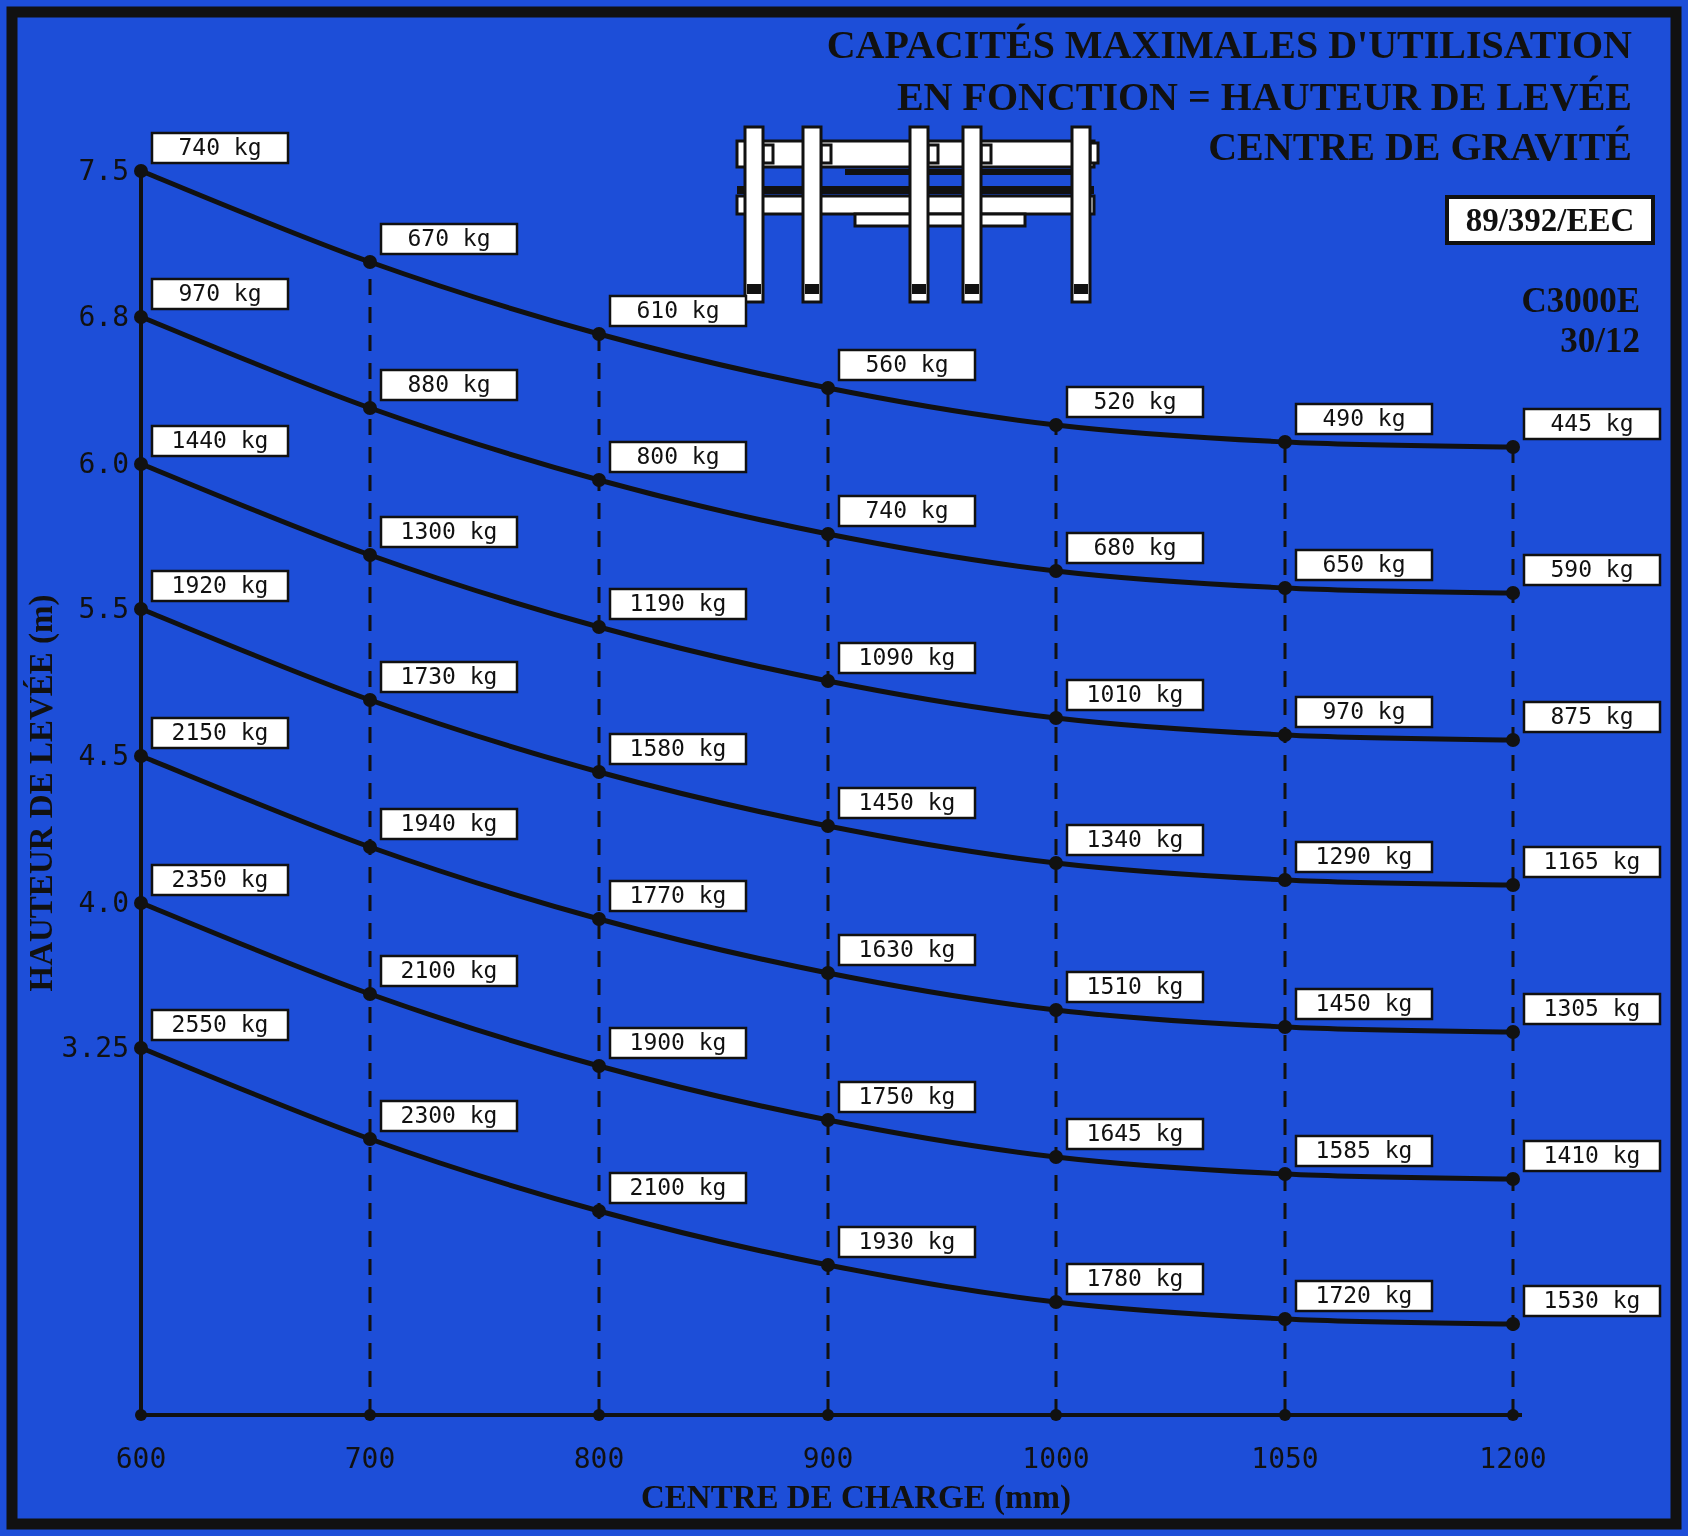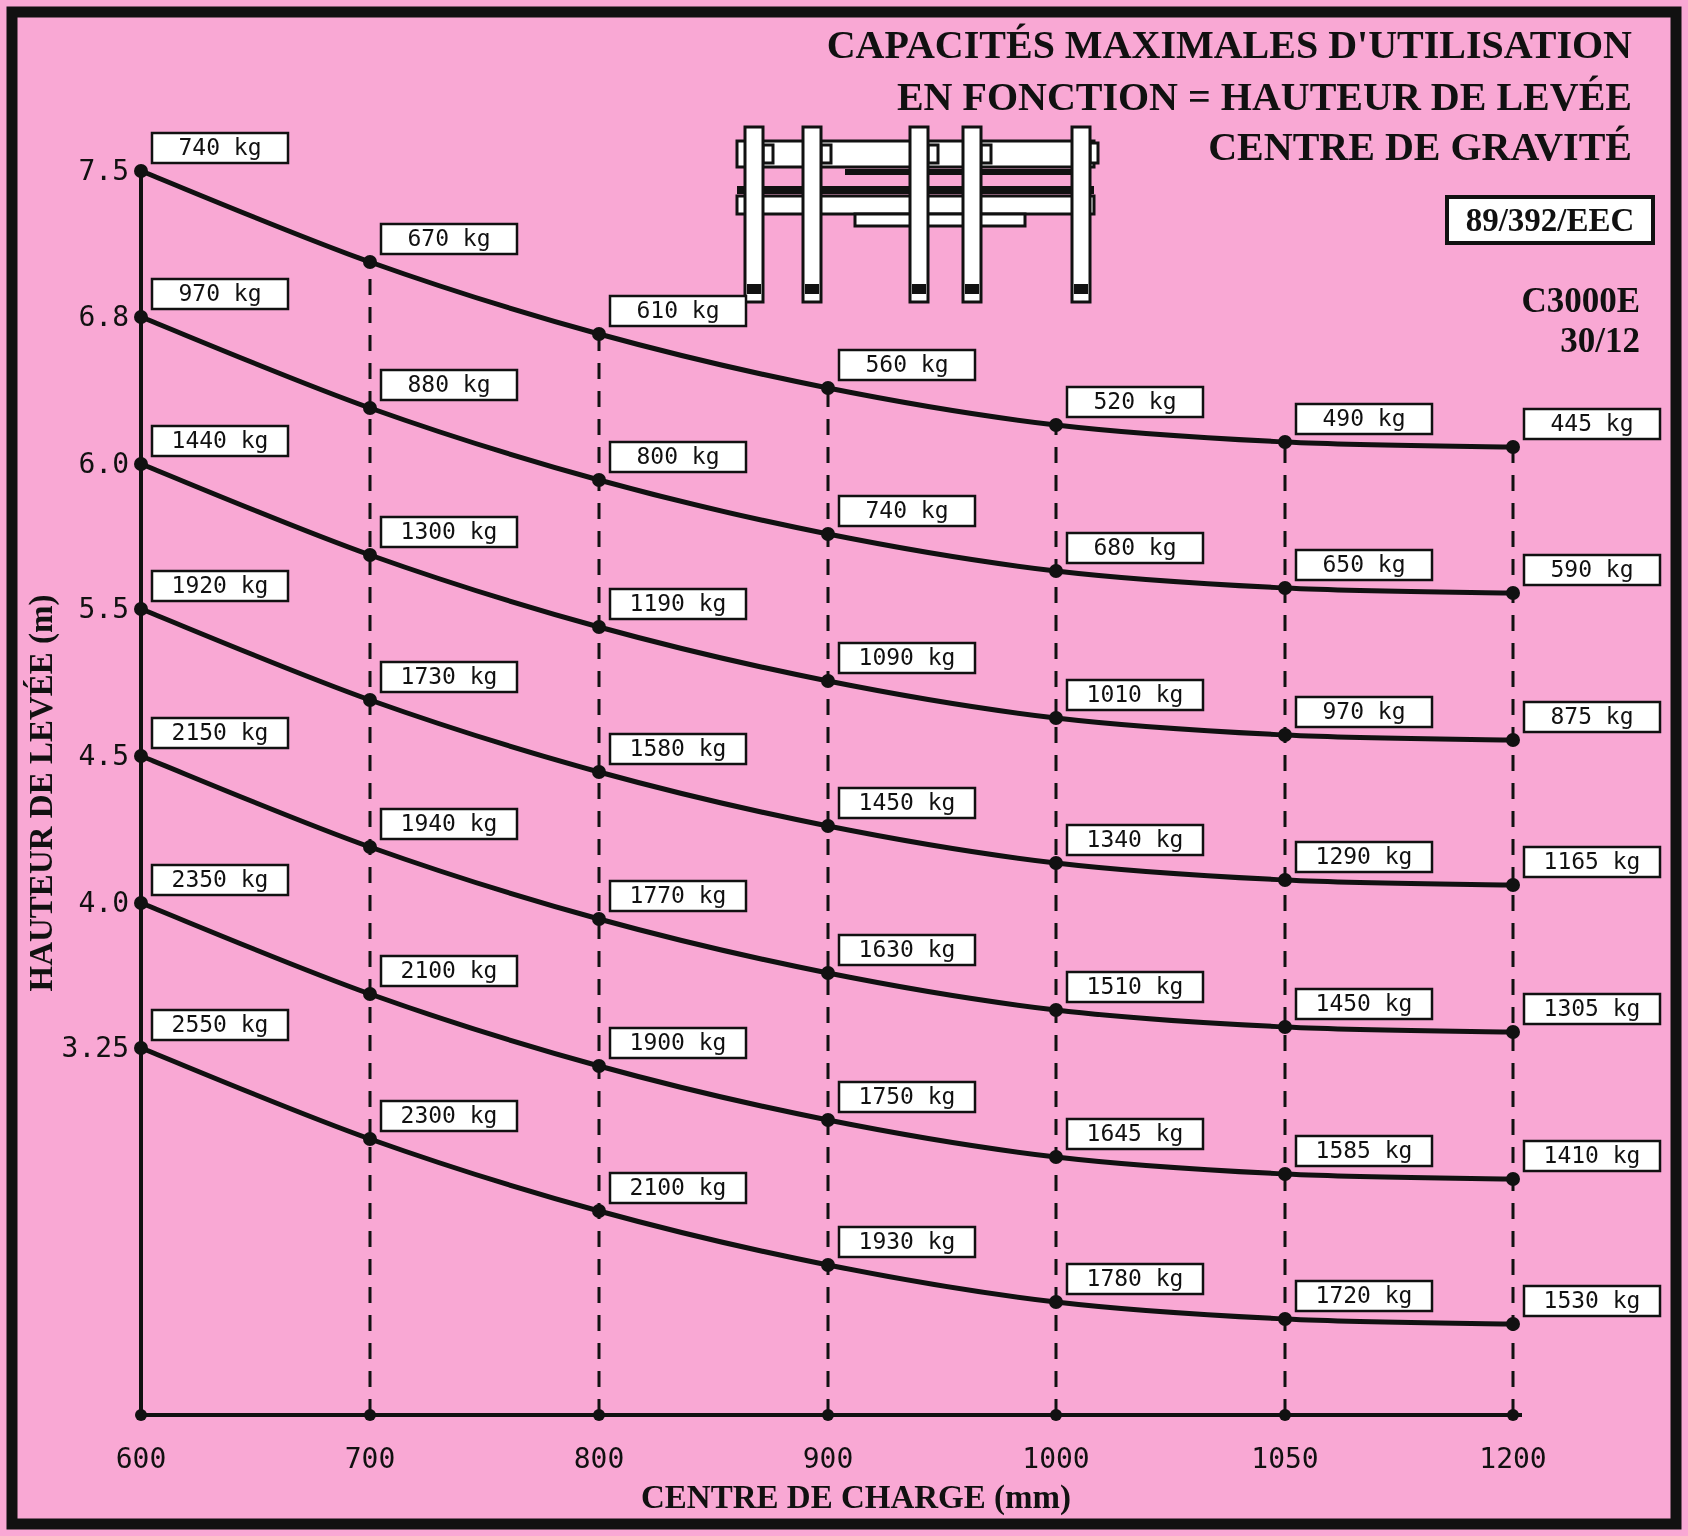--- a/index.html
+++ b/index.html
@@ -1,19 +1,19 @@
 <!DOCTYPE html>
 <html><head>
 <meta charset="utf-8">
 <style>
   html,body{margin:0;padding:0;background:#e8e8e8;}
   .page{
     position:relative;
     width:1688px;height:1536px;
-    background:#f9a8d4;
+    background:#1d4ed8;
     margin:0 auto;
     font-family:"DejaVu Sans Mono", monospace;
   }
   svg{display:block;width:1688px;height:1536px;}
   .serif-bold{font-family:"Liberation Serif", serif;font-weight:bold;fill:#111;}
   .cad{font-family:"DejaVu Sans Mono", monospace;fill:#111;}
 </style>
 </head>
 <body>
 

